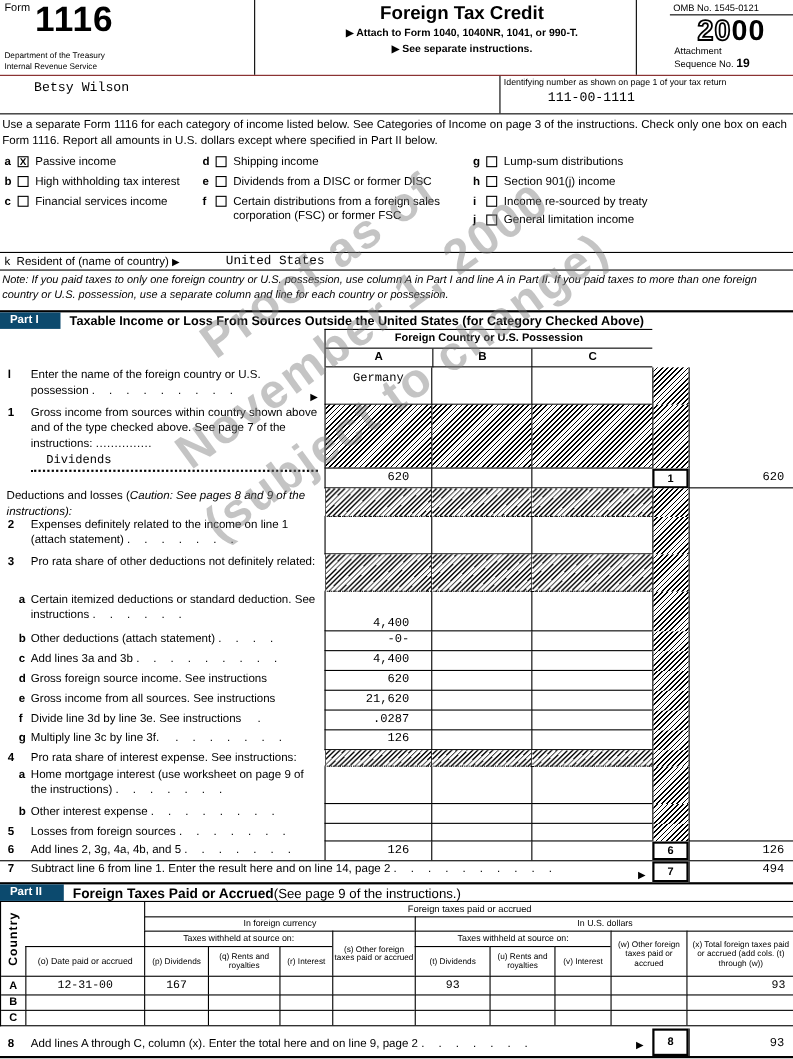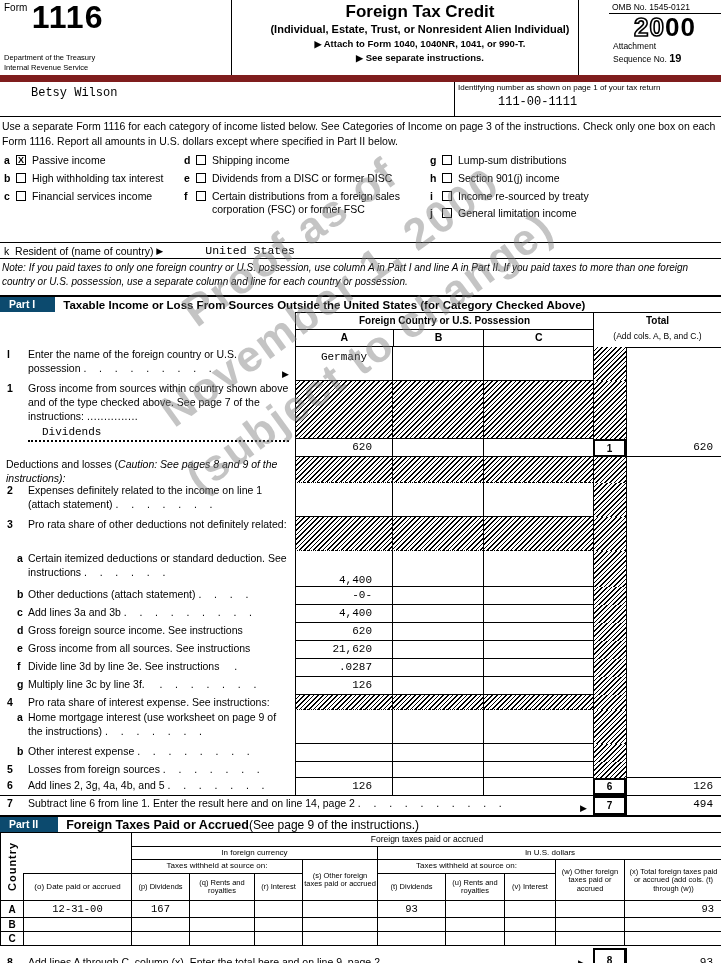--- a/index.html
+++ b/index.html
@@ -11,21 +11,21 @@
   }
   .b  { font-weight: normal; }
   .it { font-style: italic; }
   .dots { white-space: pre; letter-spacing: 1px; }
   .arr { font-size: 9px; }
   .val { font-family: "Liberation Mono", monospace; font-size: 11px; }
   .hatch { background: repeating-linear-gradient(135deg,#ffffff 0px,#ffffff 2.2px,#000000 2.2px,#000000 3.3px); }
   .dotb { border-bottom: 1.5px dotted #000 !important; }
 
   
-  .hdr { display:flex; height:82px; border-bottom:7px solid #7f1d1d;gap:30px; }
+  .hdr { display:flex; height:69px; border-bottom:1px solid #7f1d1d;gap:30px; }
   .hdr-left { width:232px; border-right:1px solid #000; position:relative; padding:2px 4px; }
   .form-word { font-size:10px; vertical-align:top; }
   .form-num  { font-size:32px; font-weight:bold; letter-spacing:1px; line-height:30px; }
   .dept { position:absolute; bottom:3px; left:4px; font-size:7.5px; line-height:1.25; }
   .hdr-center { flex:1; border-right:1px solid #000; text-align:center; padding-top:2px; }
   .title { font-size:17px; font-weight:bold; }
   .subtitle { font-size:11px; font-weight:bold; margin-top:1px; }
   .attach { font-size:9.5px; font-weight:bold; margin-top:3px; }
   .hdr-right { width:112px; font-size:8px; }
   .omb { padding:2px 2px 1px 3px; border-bottom:1px solid #000; font-size:8.5px; }
@@ -156,21 +156,20 @@
     <div class="hdr-left">
       <span class="form-word">Form</span>
       <span class="form-num">1116</span>
       <div class="dept">
         <div>Department of the Treasury</div>
         <div>Internal Revenue Service</div>
       </div>
     </div>
     <div class="hdr-center">
       <div class="title">Foreign Tax Credit</div>
-      <div class="subtitle">(Individual, Estate, Trust, or Nonresident Alien Individual)</div>
       <div class="attach">
         <span class="arr">▶</span>
         <span>Attach to Form 1040, 1040NR, 1041, or 990-T.</span>
       </div>
       <div class="attach">
         <span class="arr">▶</span>
         <span>See separate instructions.</span>
       </div>
     </div>
     <div class="hdr-right">
@@ -280,24 +279,20 @@
 
     <div class="p1-head">
       <div class="ph-desc"></div>
       <div class="ph-span">
         <div class="t1">Foreign Country or U.S. Possession</div>
         <div class="ph-abc">
           <div class="a">A</div>
           <div class="bcol">B</div>
           <div class="ccol">C</div>
         </div>
-      </div>
-      <div class="ph-tot">
-        <div class="t1">Total</div>
-        <div class="t2">(Add cols. A, B, and C.)</div>
       </div>
     </div>
 
     <div class="p1row r-l">
       <div class="d">
         <span class="n">l</span>
         <span class="b">Enter the name of the foreign country or U.S. possession</span>
         <span class="dots">.   .   .   .   .   .   .   .   .</span>
         <span class="arr-r">▶</span>
       </div>

